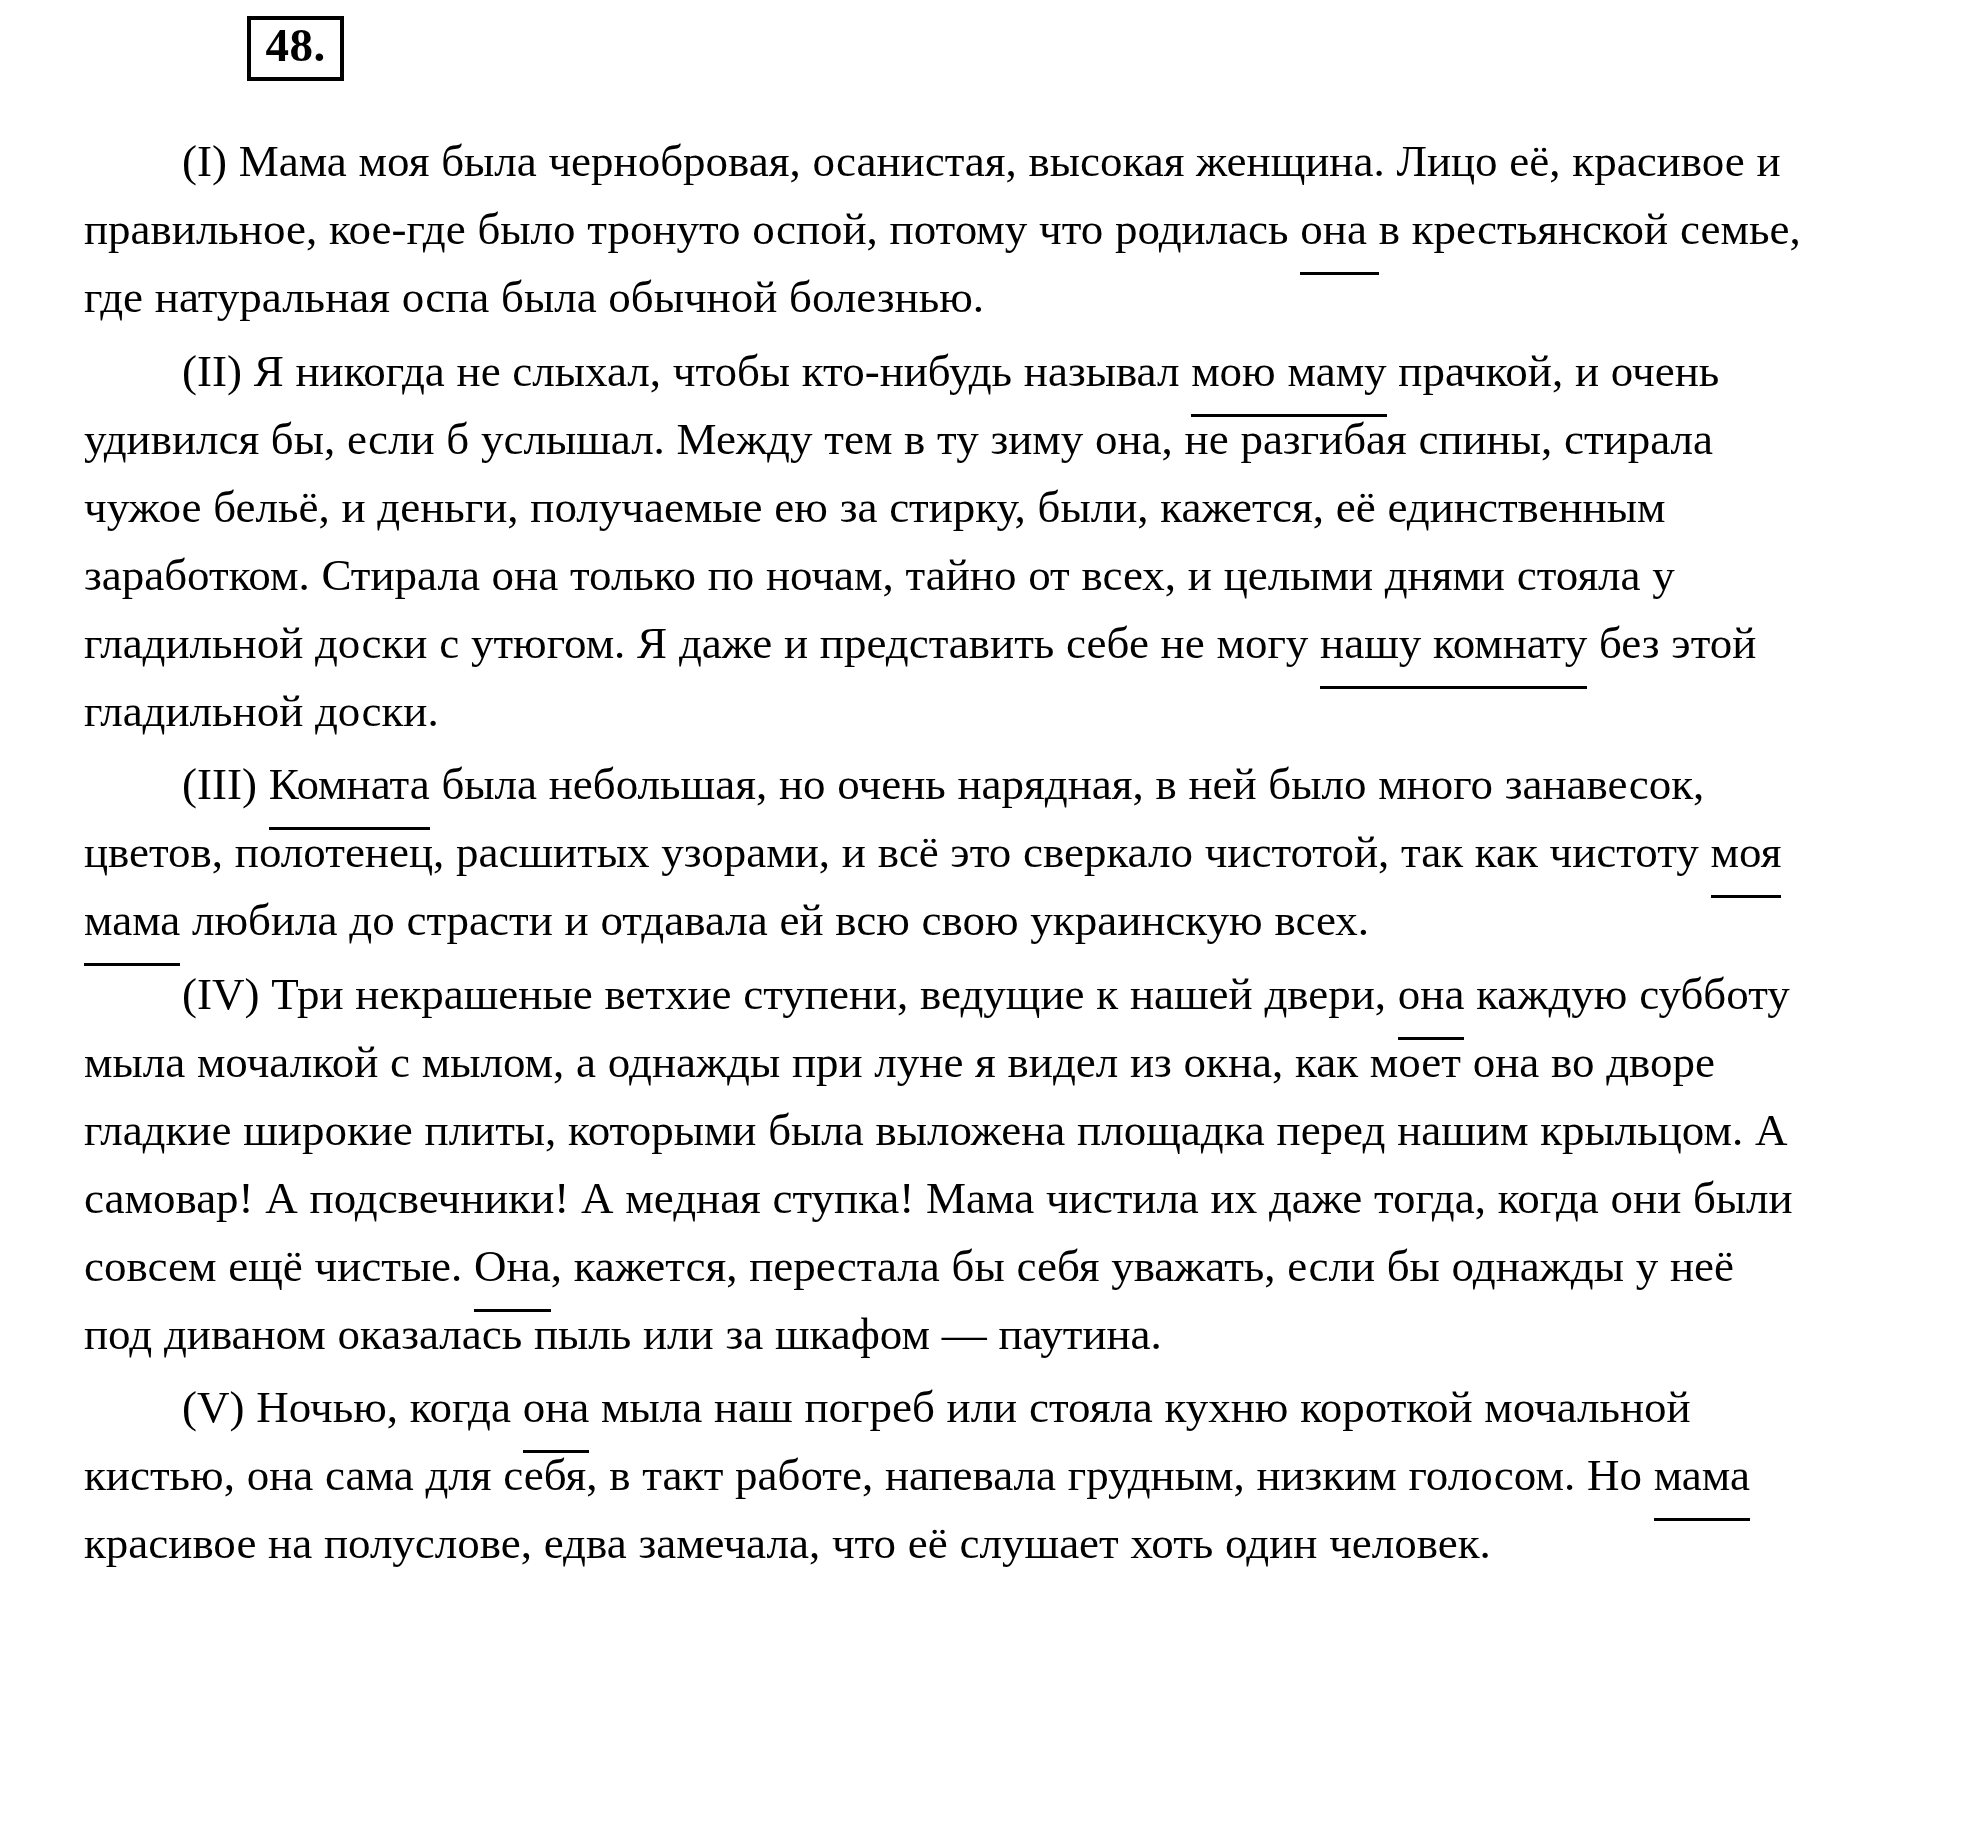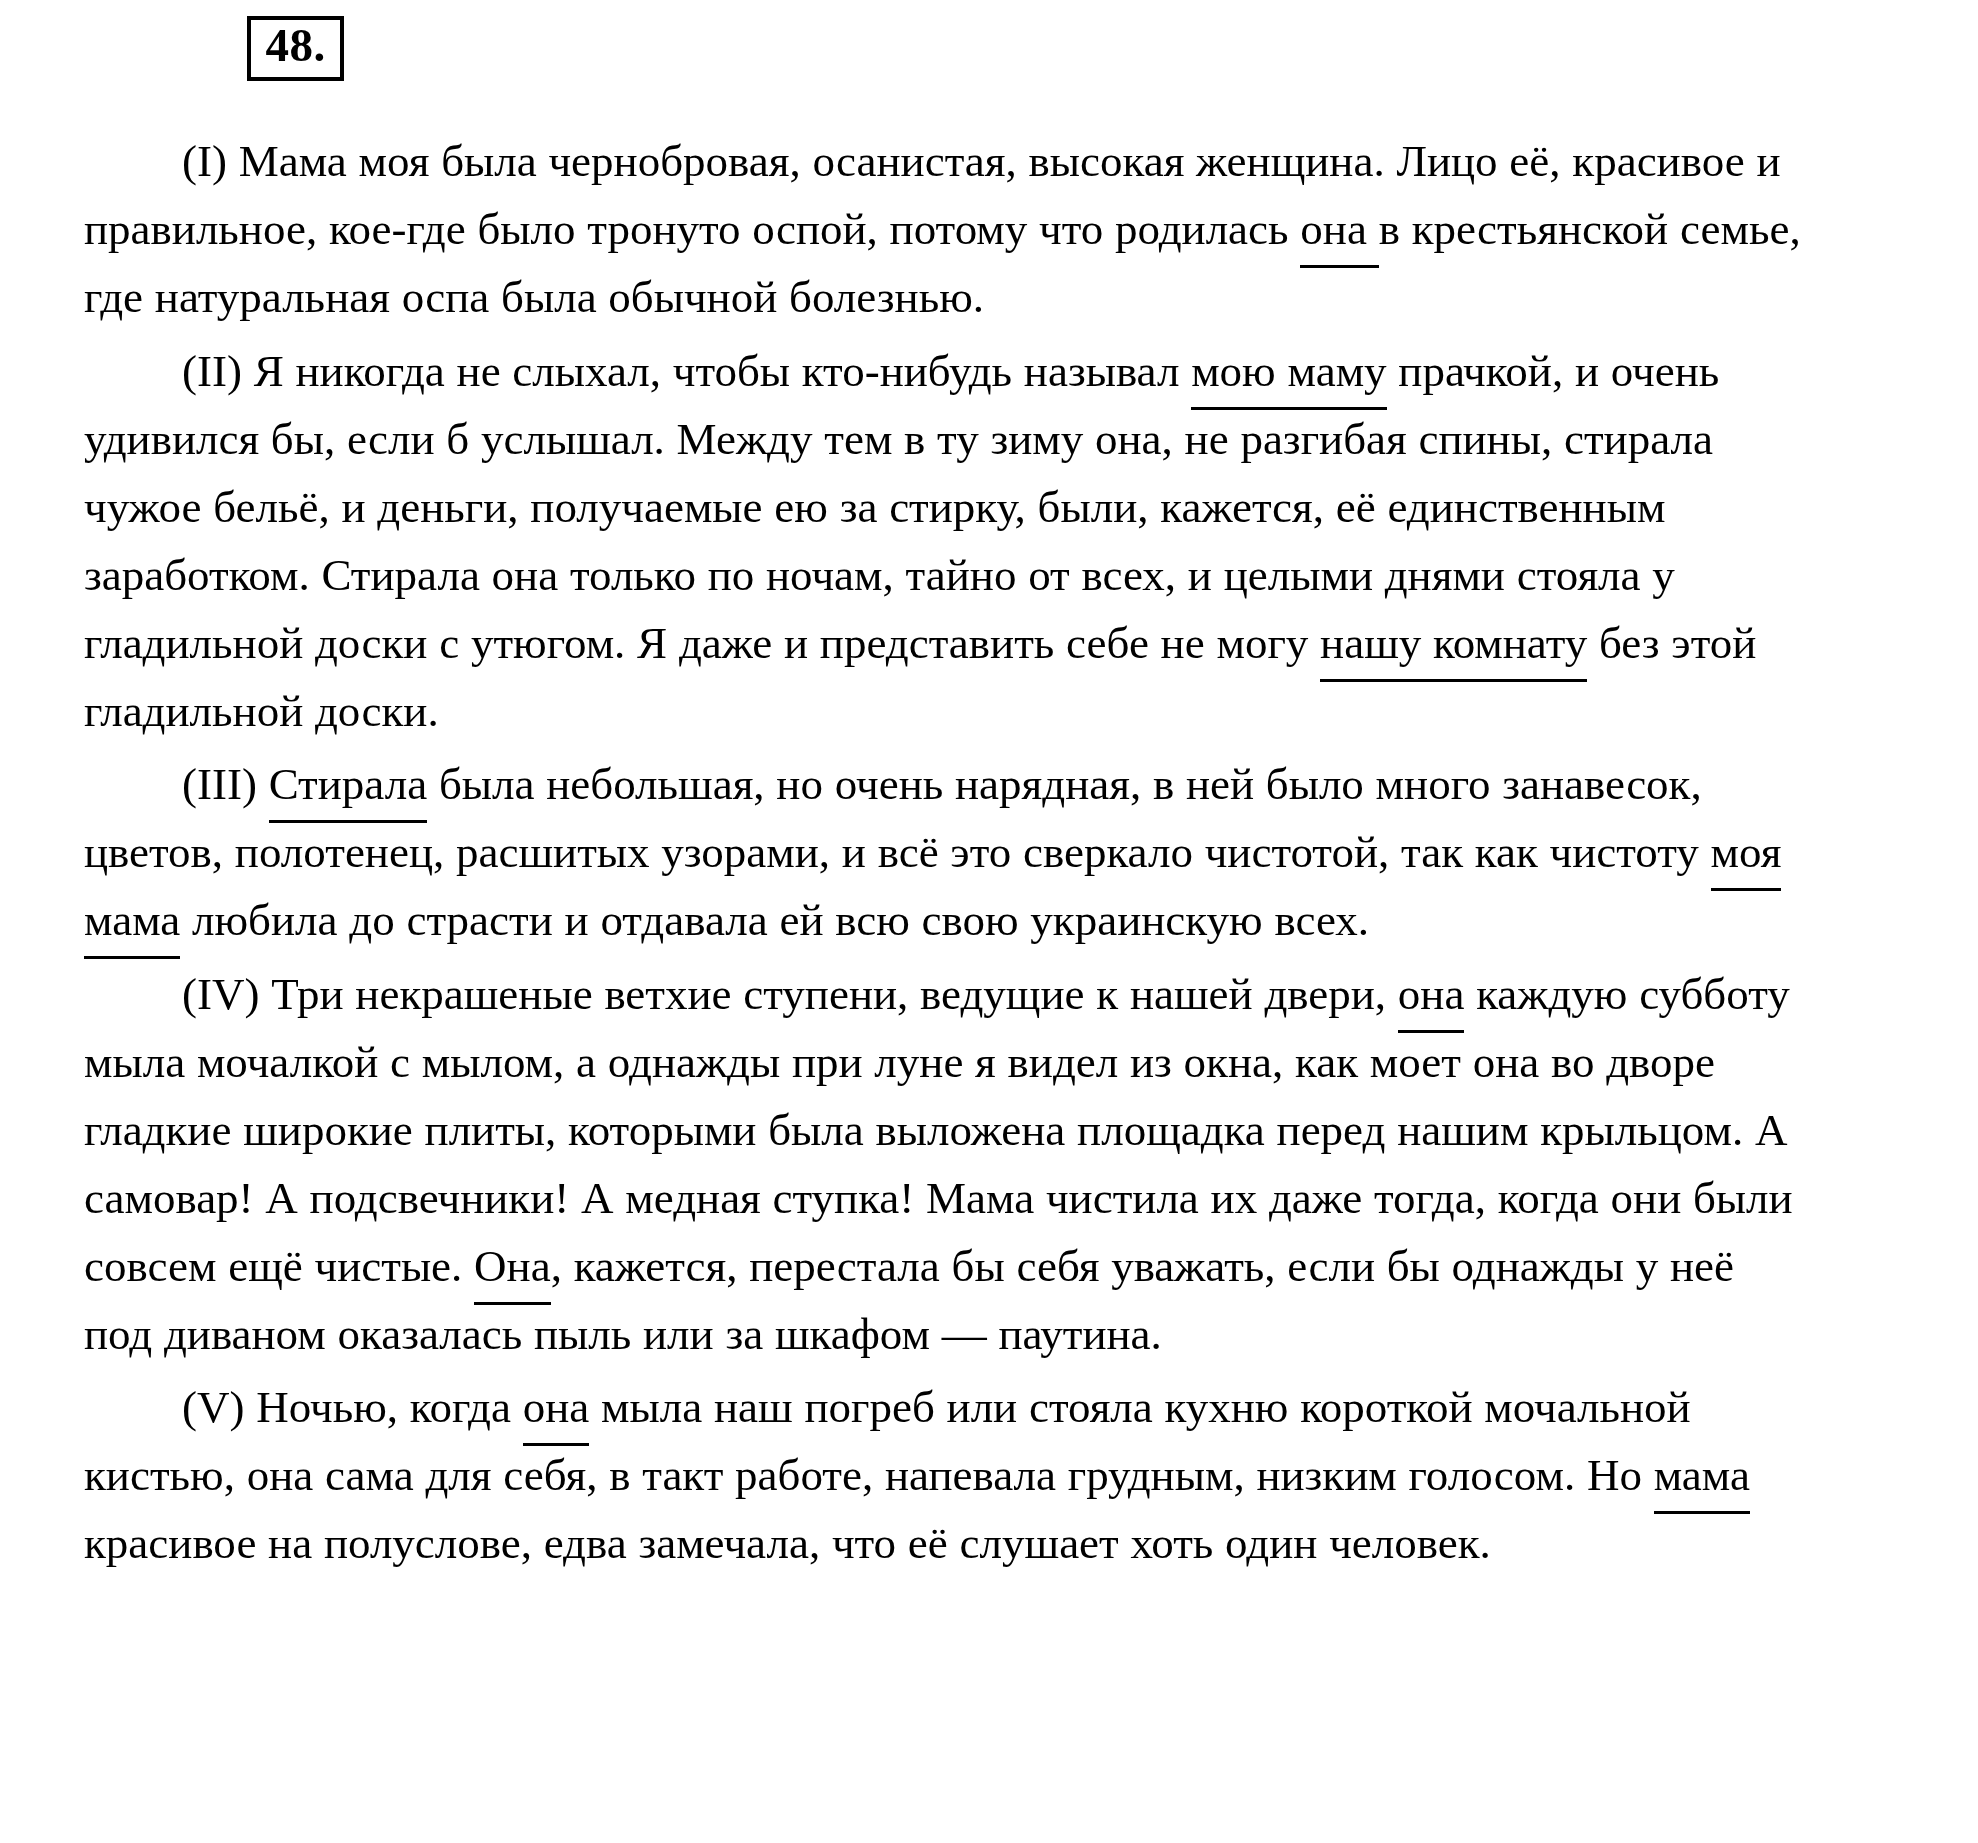--- a/index.html
+++ b/index.html
@@ -52,34 +52,34 @@
     text-indent: 98px;
     font-size: 45px;
     line-height: 68px;
     text-align: left;
     word-spacing: 0.5px;
     font-family: "Liberation Serif", "DejaVu Serif", serif;
   }
   u.mark {
     text-decoration: none;
     border-bottom: 3.6px solid #000000;
-    padding-bottom: 11px;
+    padding-bottom: 18px;
   }
 </style>
 </head>
 <body>
 
 <div class="page">
 
   <div class="exercise-number-wrap">
     <span class="exercise-number">48.</span>
   </div>
 
   <div class="text-body" id="text-body">
       <p class="para"><span>(I)</span><span> Мама моя была чернобровая, осанистая, высокая женщина. Лицо её, красивое и правильное, кое-где было тронуто оспой, потому что родилась </span><u class="mark">она </u><span>в крестьянской семье, где натуральная оспа была обычной болезнью.</span></p>
       <p class="para"><span>(II)</span><span> Я никогда не слыхал, чтобы кто-нибудь называл </span><u class="mark">мою маму</u><span> прачкой, и очень удивился бы, если б услышал. Между тем в ту зиму она, не разгибая спины, стирала чужое бельё, и деньги, получаемые ею за стирку, были, кажется, её единственным заработком. Стирала она только по ночам, тайно от всех, и целыми днями стояла у гладильной доски с утюгом. Я даже и представить себе не могу </span><u class="mark">нашу комнату</u><span> без этой гладильной доски.</span></p>
-      <p class="para"><span>(III)</span><span> </span><u class="mark">Стирала</u><span> была небольшая, но очень нарядная, в ней было много занавесок, цветов, полотенец, расшитых узорами, и всё это сверкало чистотой, так как чистоту </span><u class="mark">моя мама</u><span> любила до страсти и отдавала ей всю свою украинскую всех.</span></p>
+      <p class="para"><span>(III)</span><span> </span><u class="mark">Комната</u><span> была небольшая, но очень нарядная, в ней было много занавесок, цветов, полотенец, расшитых узорами, и всё это сверкало чистотой, так как чистоту </span><u class="mark">моя мама</u><span> любила до страсти и отдавала ей всю свою украинскую всех.</span></p>
       <p class="para"><span>(IV)</span><span> Три некрашеные ветхие ступени, ведущие к нашей двери, </span><u class="mark">она</u><span> каждую субботу мыла мочалкой с мылом, а однажды при луне я видел из окна, как моет она во дворе гладкие широкие плиты, которыми была выложена площадка перед нашим крыльцом. А самовар! А подсвечники! А медная ступка! Мама чистила их даже тогда, когда они были совсем ещё чистые. </span><u class="mark">Она</u><span>, кажется, перестала бы себя уважать, если бы однажды у неё под диваном оказалась пыль или за шкафом — паутина.</span></p>
       <p class="para"><span>(V)</span><span> Ночью, когда </span><u class="mark">она</u><span> мыла наш погреб или стояла кухню короткой мочальной кистью, она сама для себя, в такт работе, напевала грудным, низким голосом. Но </span><u class="mark">мама</u><span> красивое на полуслове, едва замечала, что её слушает хоть один человек.</span></p>
     </div>
 
 </div>
 
 
 </body></html>

